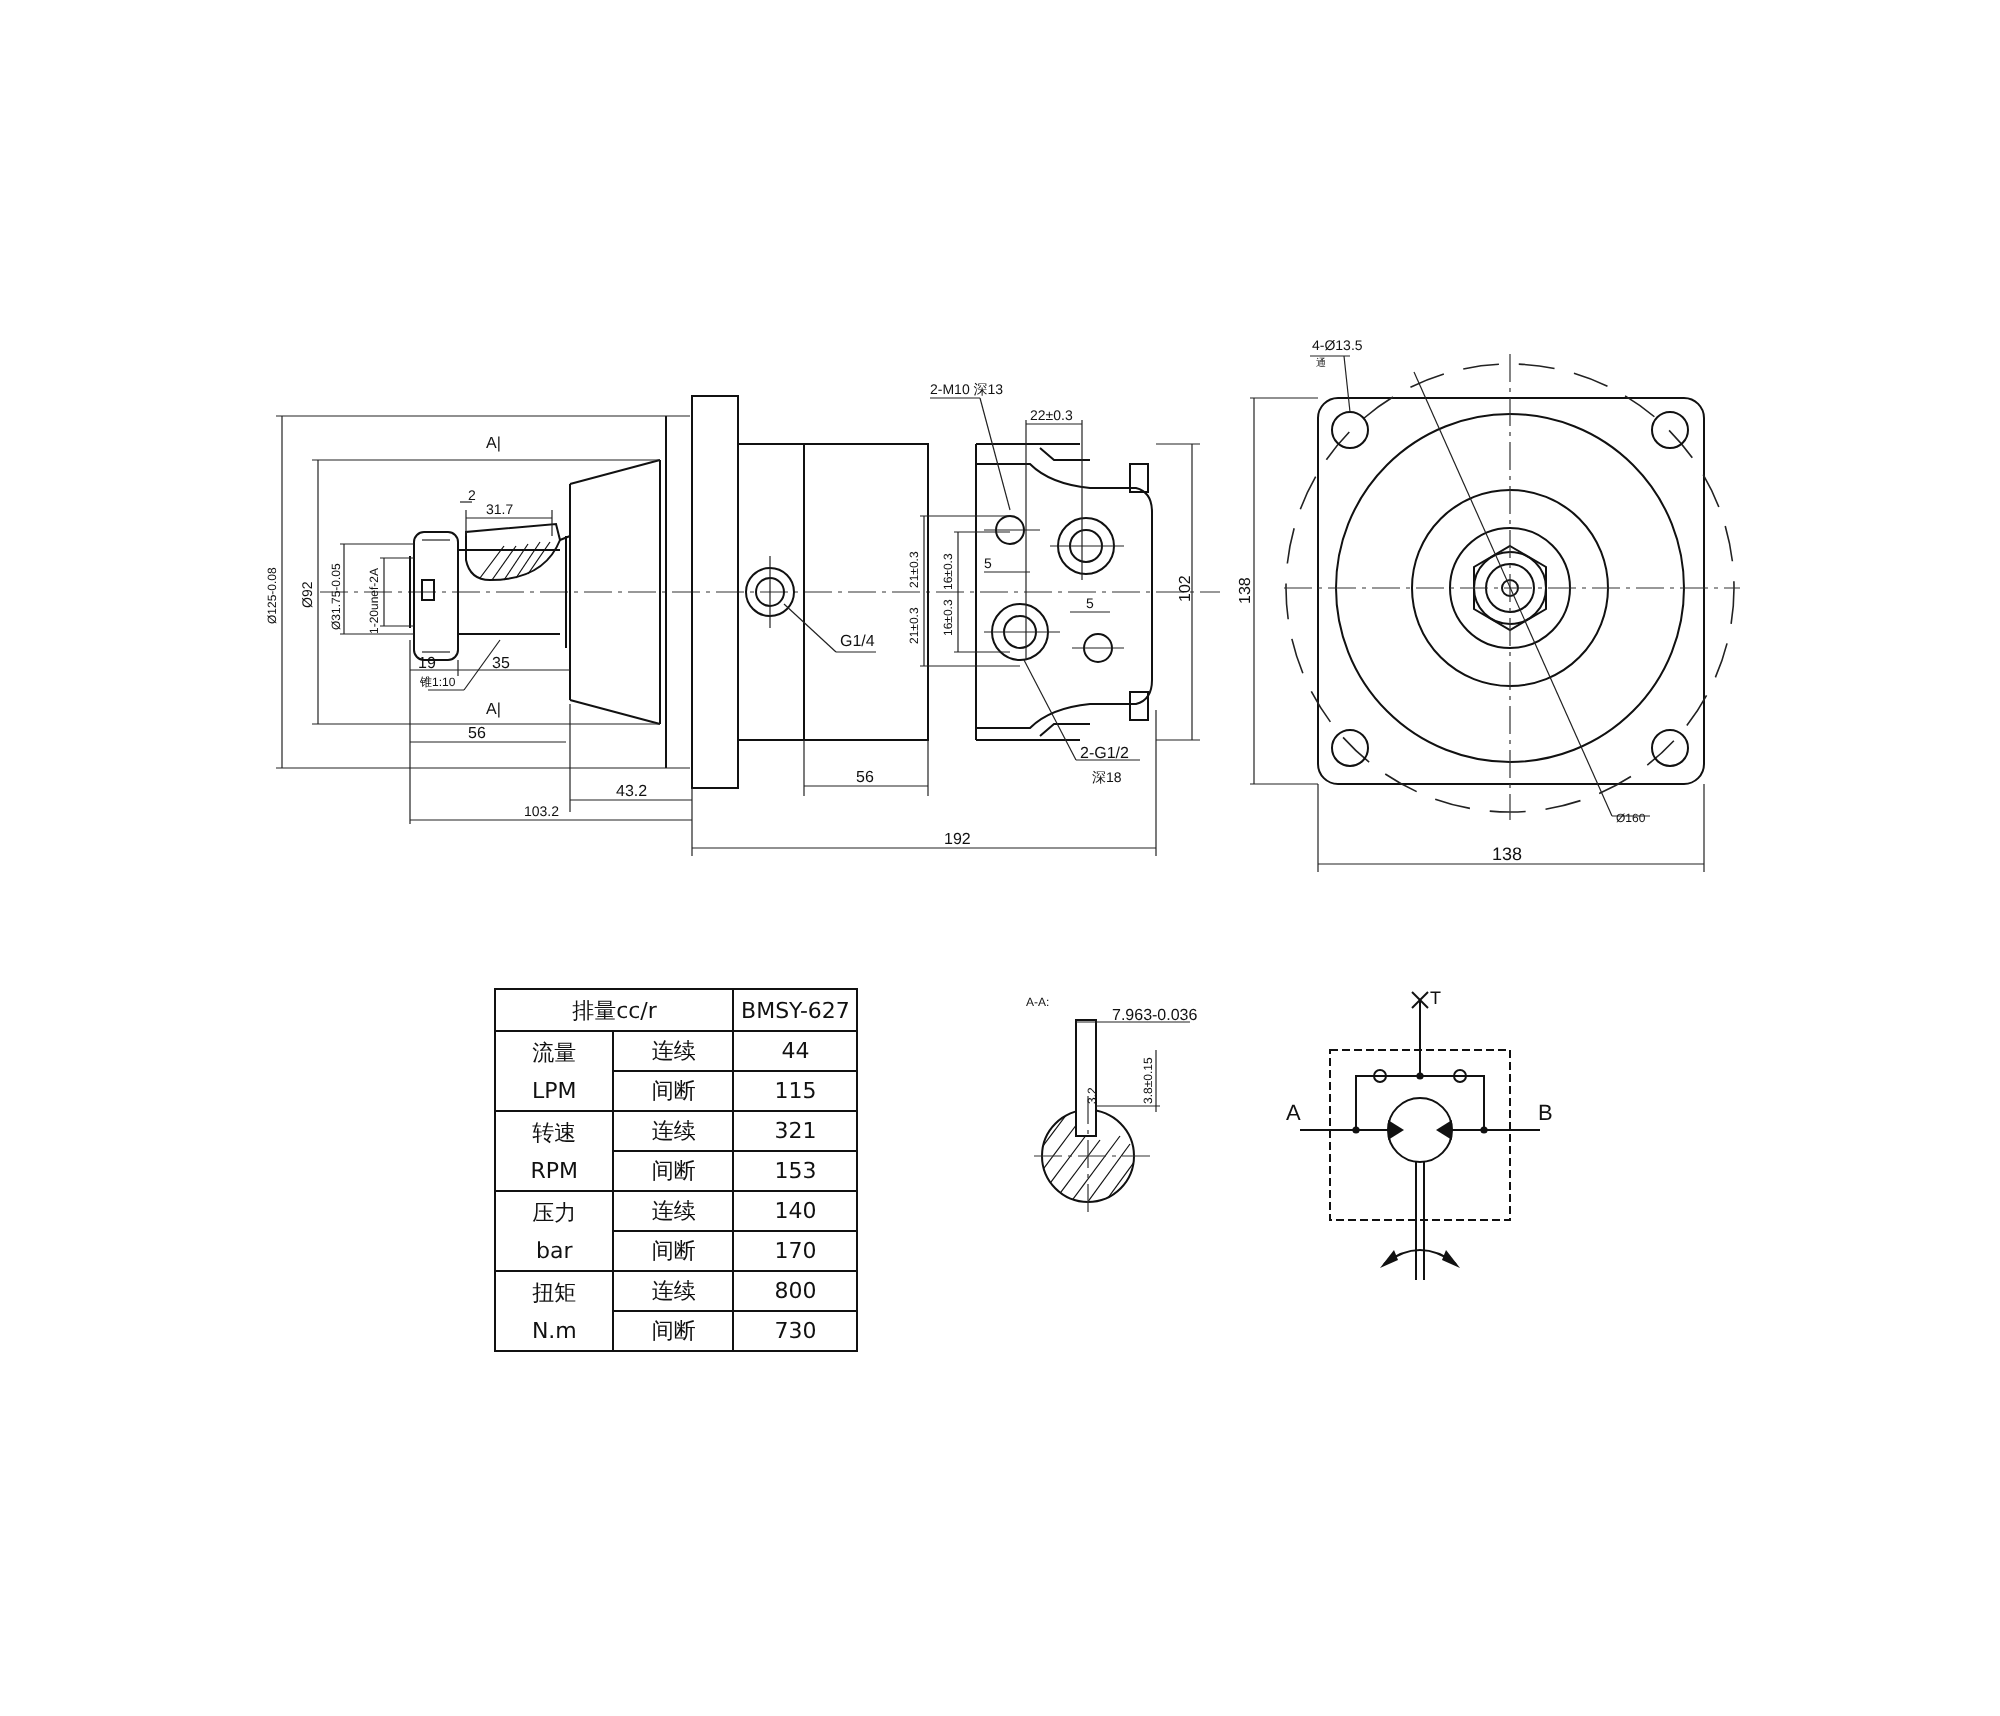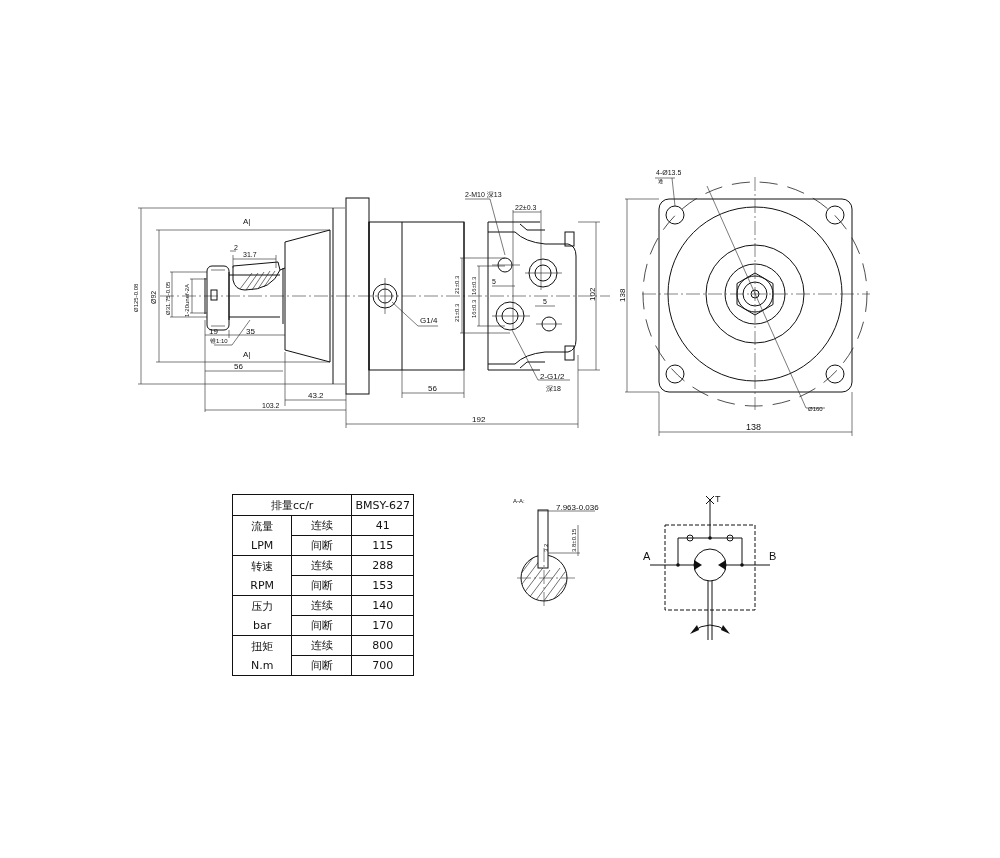--- a/index.html
+++ b/index.html
@@ -7,21 +7,21 @@
   #drawing { position:absolute; left:0; top:0; width:1000px; height:858px; }
   svg text { font-family:"Liberation Sans", "DejaVu Sans", sans-serif; fill:#111; }
   .ln { stroke:#111; stroke-width:1; fill:none; }
   .thin { stroke:#222; stroke-width:0.6; fill:none; }
   .ctr { stroke:#333; stroke-width:0.6; fill:none; stroke-dasharray:14 3 2 3; }
   .dash { stroke:#222; stroke-width:0.8; fill:none; stroke-dasharray:18 10; }
   .hatch { stroke:#111; stroke-width:0.6; }
   .schem-box { stroke:#111; stroke-width:1; fill:none; stroke-dasharray:4 2; }
 
   
-  #spec-table { position:absolute; left:232px; top:494px; width:182px; border-collapse:collapse; font-size:11px; color:#111; font-family:"DejaVu Sans", sans-serif; }
+  #spec-table { position:absolute; left:247px; top:494px; width:182px; border-collapse:collapse; font-size:11px; color:#111; font-family:"DejaVu Sans", sans-serif; }
   #spec-table td { border:1px solid #111; text-align:center; height:19px; padding:0; line-height:19px; }
   #spec-table .c1 { width:59px; }
   #spec-table .c2 { width:60px; }
   #spec-table .c3 { width:61px; }
   #spec-table .hdr td { height:20px; }
   #spec-table .grp { line-height:19px;margin-top:33px; }
   #spec-table .grp span { display:block; }
 </style>
 </head>
 <body>
@@ -276,33 +276,33 @@
       <tr class="hdr">
     <td colspan="2">排量cc/r</td>
     <td class="c3">BMSY-627</td>
   </tr>
   <tr>
     <td class="c1 grp" rowspan="2">
       <span>流量</span>
       <span>LPM</span>
     </td>
     <td class="c2">连续</td>
-    <td class="c3">41</td>
+    <td class="c3">44</td>
   </tr>
   <tr>
     <td class="c2">间断</td>
     <td class="c3">115</td>
   </tr>
   <tr>
     <td class="c1 grp" rowspan="2">
       <span>转速</span>
       <span>RPM</span>
     </td>
     <td class="c2">连续</td>
-    <td class="c3">288</td>
+    <td class="c3">321</td>
   </tr>
   <tr>
     <td class="c2">间断</td>
     <td class="c3">153</td>
   </tr>
   <tr>
     <td class="c1 grp" rowspan="2">
       <span>压力</span>
       <span>bar</span>
     </td>
@@ -316,16 +316,16 @@
   <tr>
     <td class="c1 grp" rowspan="2">
       <span>扭矩</span>
       <span>N.m</span>
     </td>
     <td class="c2">连续</td>
     <td class="c3">800</td>
   </tr>
   <tr>
     <td class="c2">间断</td>
-    <td class="c3">700</td>
+    <td class="c3">730</td>
   </tr>
 </tbody>
   </table>
 
 </body></html>

